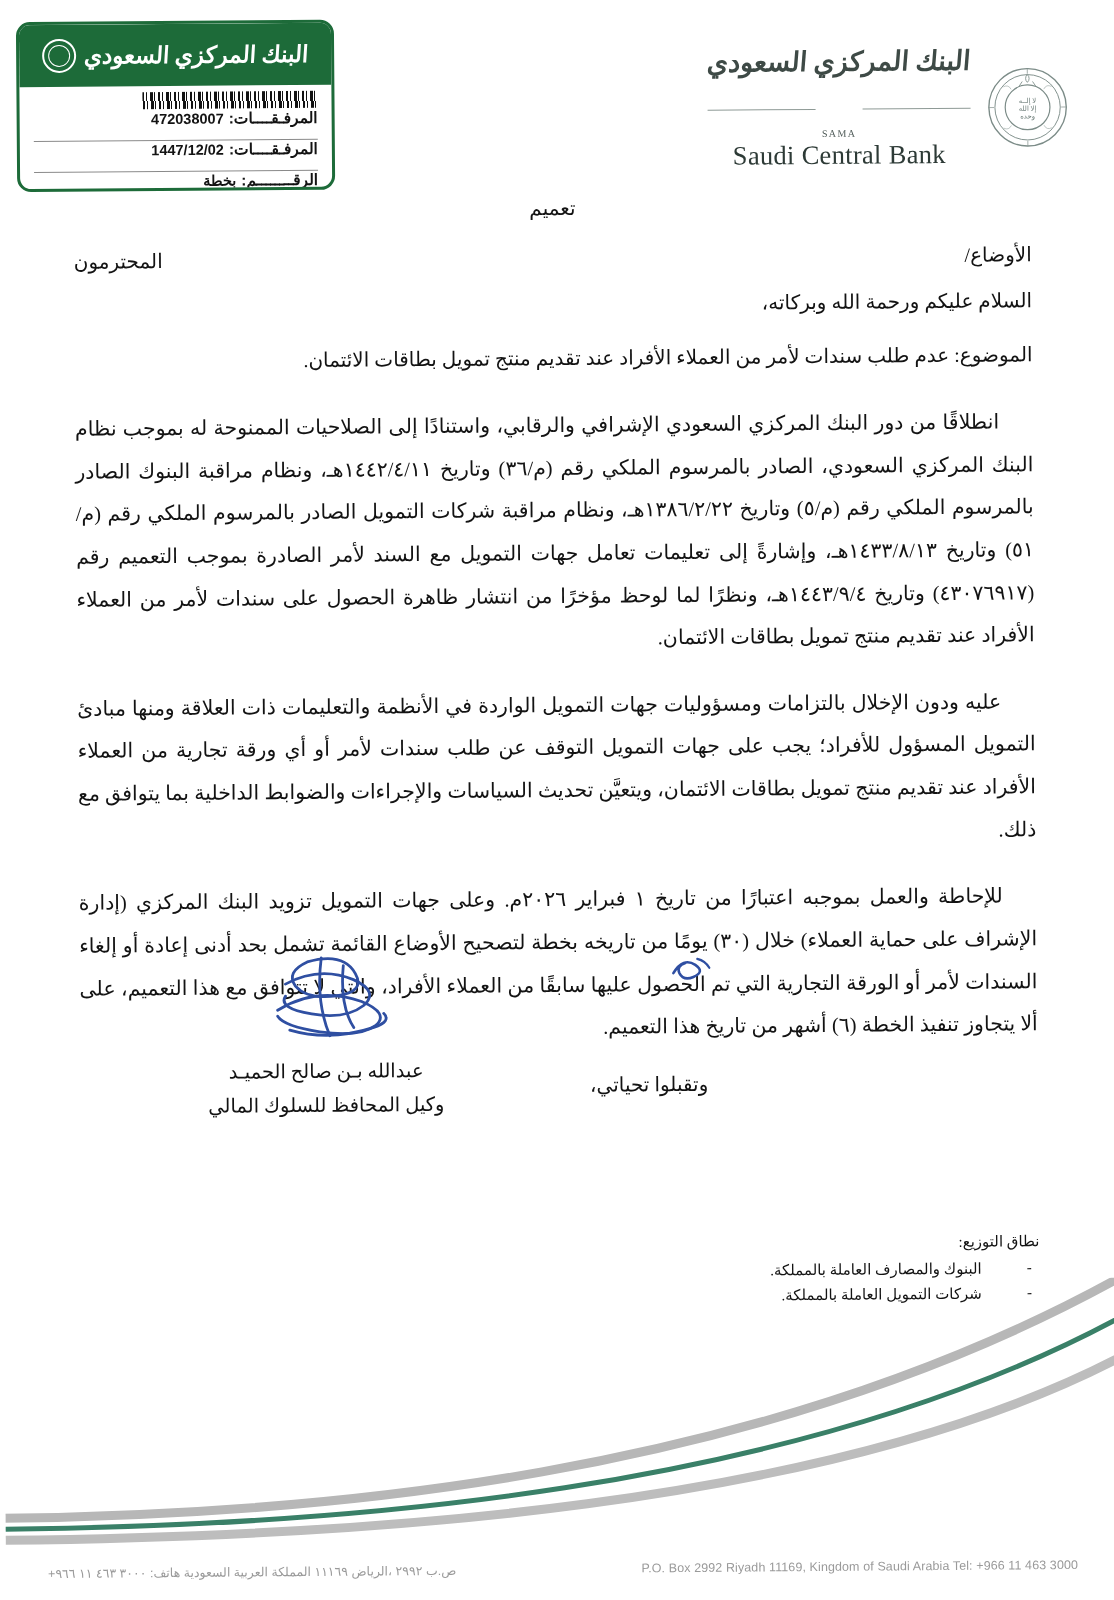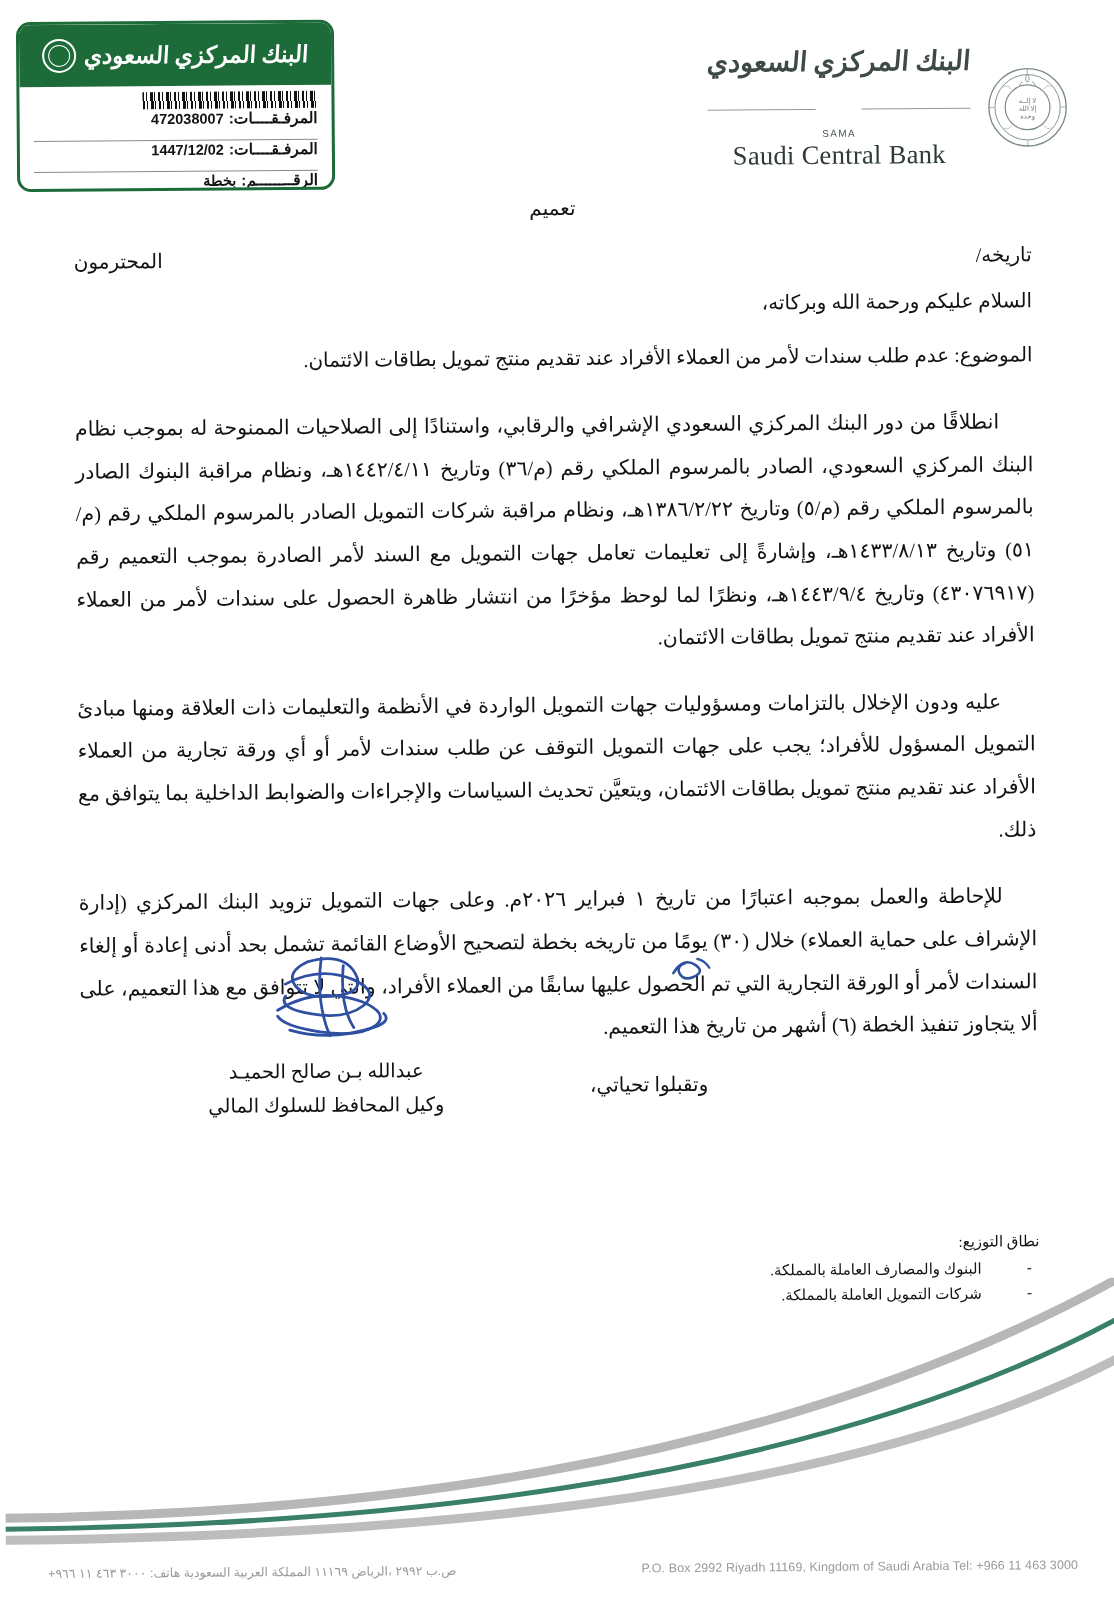--- a/index.html
+++ b/index.html
@@ -116,21 +116,21 @@
     transform: skewX(-5deg);
   }
   #logo .sama-rule {
     display: flex; align-items: center; gap: 6px;
     margin: 2px 0 1px 0;
   }
   #logo .sama-rule i {
     flex: 1 1 auto; height: 1px; background: #8e9a96; display: block;
   }
   #logo .sama-rule span {
-    font-family: Liberation Sans, sans-serif;
+    font-family: Liberation Serif, serif;
     font-size: 10px; letter-spacing: 1.4px; color: #4b5754; margin-top: 48px;
   }
   #logo .en-word {
     font-family: "Liberation Serif", serif;
     font-size: 26.5px;
     color: #2d3a36;
     letter-spacing: 0.3px;
     white-space: nowrap;
   }
   #logo .emblem {
@@ -314,21 +314,21 @@
         <i></i>
       </div>
       <div class="en-word">Saudi Central Bank</div>
     </div>
   </div>
 
   <div id="letter">
     <div class="circ-title centered">تعميم</div>
 
     <div class="addr-row">
-      <span>تاريخه/</span>
+      <span>الأوضاع/</span>
       <span>المحترمون</span>
     </div>
 
     <div class="greet">السلام عليكم ورحمة الله وبركاته،</div>
 
     <div class="subject">الموضوع: عدم طلب سندات لأمر من العملاء الأفراد عند تقديم منتج تمويل بطاقات الائتمان.</div>
 
     <p class="para">انطلاقًا من دور البنك المركزي السعودي الإشرافي والرقابي، واستنادًا إلى الصلاحيات الممنوحة له بموجب نظام البنك المركزي السعودي، الصادر بالمرسوم الملكي رقم (م/٣٦) وتاريخ ١٤٤٢/٤/١١هـ، ونظام مراقبة البنوك الصادر بالمرسوم الملكي رقم (م/٥) وتاريخ ١٣٨٦/٢/٢٢هـ، ونظام مراقبة شركات التمويل الصادر بالمرسوم الملكي رقم (م/٥١) وتاريخ ١٤٣٣/٨/١٣هـ، وإشارةً إلى تعليمات تعامل جهات التمويل مع السند لأمر الصادرة بموجب التعميم رقم (٤٣٠٧٦٩١٧) وتاريخ ١٤٤٣/٩/٤هـ، ونظرًا لما لوحظ مؤخرًا من انتشار ظاهرة الحصول على سندات لأمر من العملاء الأفراد عند تقديم منتج تمويل بطاقات الائتمان.</p>
     <p class="para">عليه ودون الإخلال بالتزامات ومسؤوليات جهات التمويل الواردة في الأنظمة والتعليمات ذات العلاقة ومنها مبادئ التمويل المسؤول للأفراد؛ يجب على جهات التمويل التوقف عن طلب سندات لأمر أو أي ورقة تجارية من العملاء الأفراد عند تقديم منتج تمويل بطاقات الائتمان، ويتعيَّن تحديث السياسات والإجراءات والضوابط الداخلية بما يتوافق مع ذلك.</p>
     <p class="para">للإحاطة والعمل بموجبه اعتبارًا من تاريخ ١ فبراير ٢٠٢٦م. وعلى جهات التمويل تزويد البنك المركزي (إدارة الإشراف على حماية العملاء) خلال (٣٠) يومًا من تاريخه بخطة لتصحيح الأوضاع القائمة تشمل بحد أدنى إعادة أو إلغاء السندات لأمر أو الورقة التجارية التي تم الحصول عليها سابقًا من العملاء الأفراد، والتي لا تتوافق مع هذا التعميم، على ألا يتجاوز تنفيذ الخطة (٦) أشهر من تاريخ هذا التعميم.</p>

